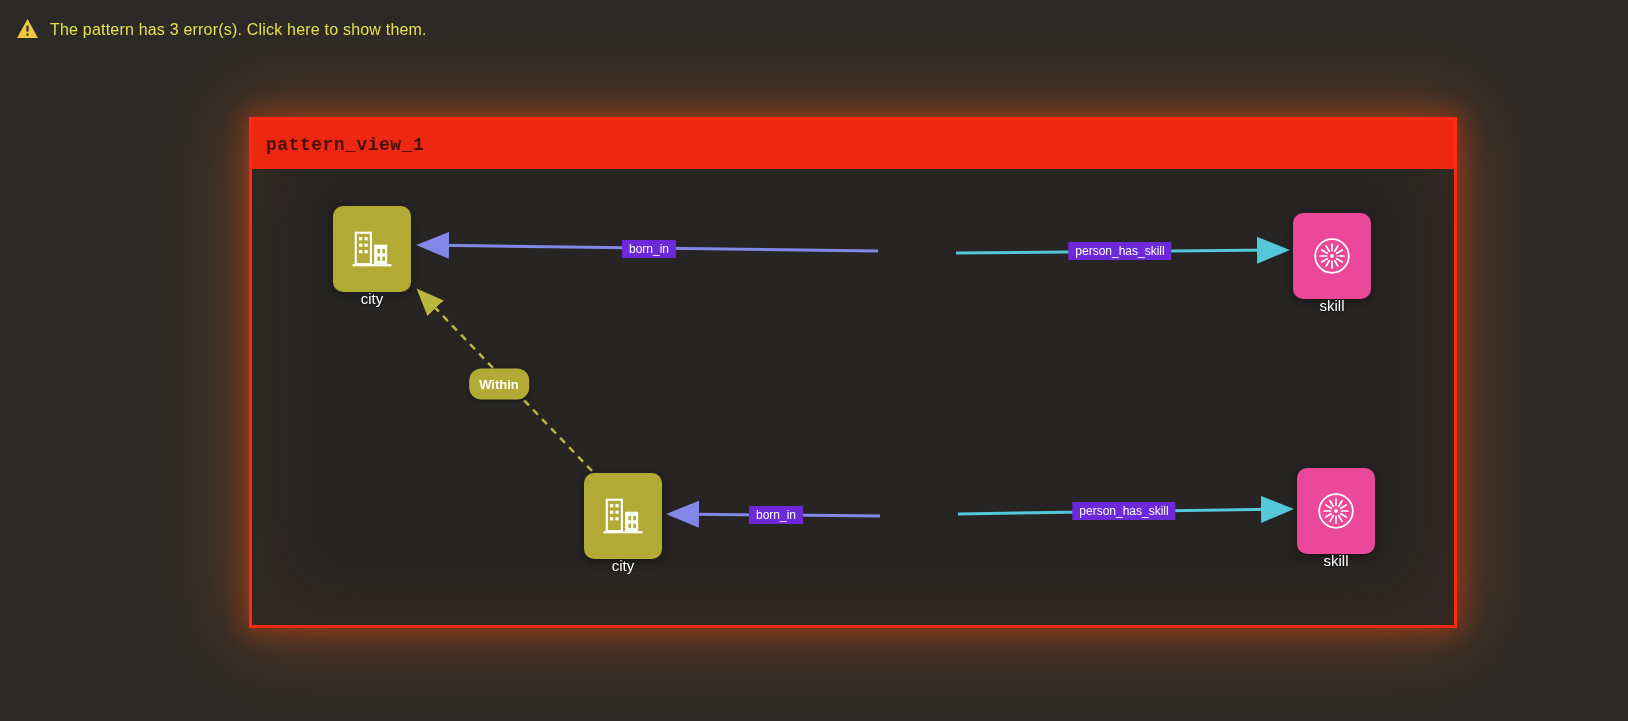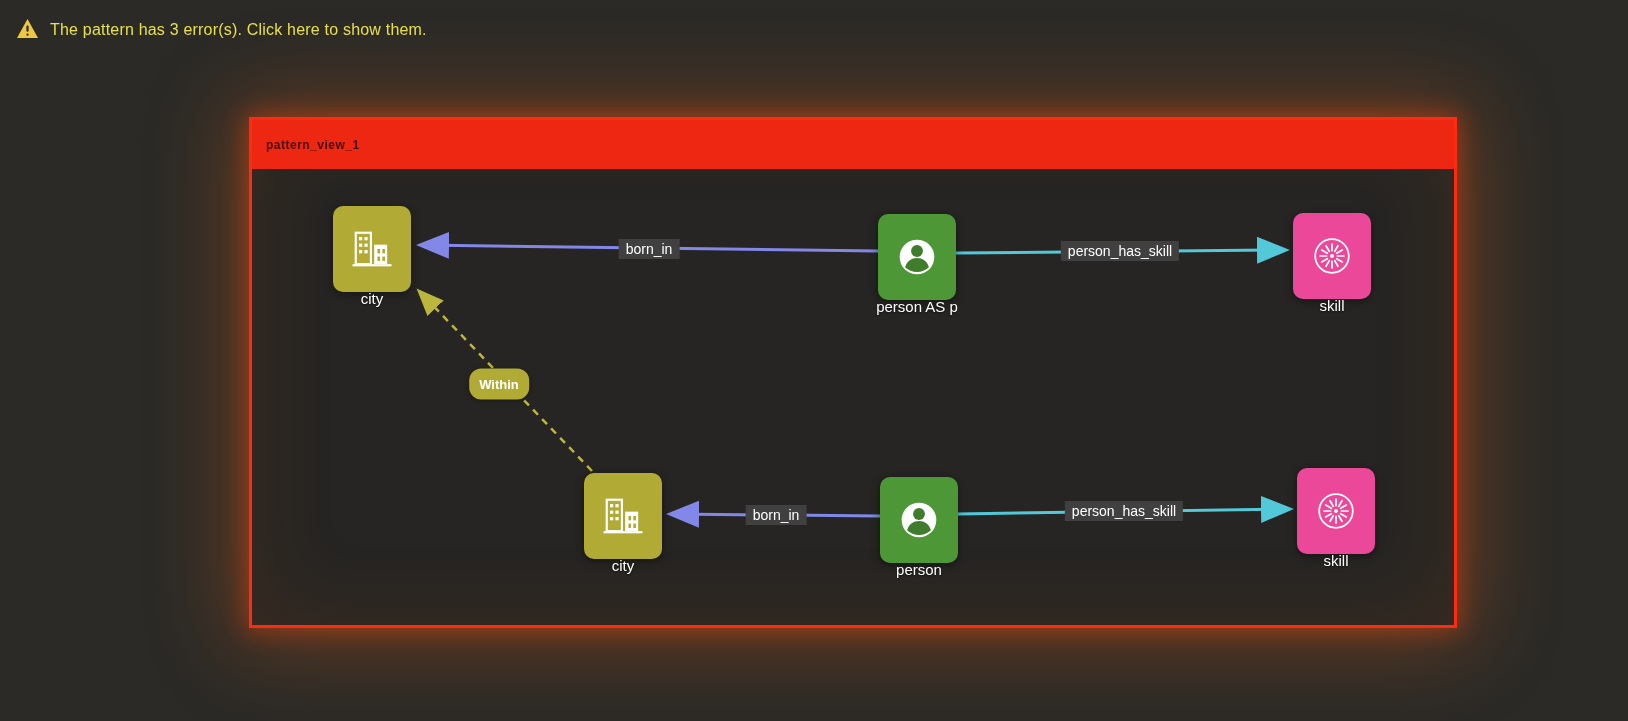--- a/index.html
+++ b/index.html
@@ -37,23 +37,23 @@
   }
   .panel-header {
     position: absolute; left: 0; top: 0; right: 0;
     height: 49px;
     background: #ee2712;
     display: flex; align-items: center;
     padding-left: 14px;
     cursor: pointer;
   }
   .panel-title {
-    font-family: Liberation Sans, sans-serif;
+    font-family: Liberation Mono, monospace;
     font-weight: bold;
-    font-size: 12px;
+    font-size: 18px;
     color: #46100a;
     letter-spacing: .5px;
   }
 
   .edges-layer {
     position: absolute; inset: 0;
     width: 1208px; height: 511px;
     pointer-events: none;
   }
 
@@ -76,23 +76,23 @@
     white-space: nowrap;
     color: #ffffff;
     font-size: 15px;
     text-shadow: 0 1px 2px rgba(0,0,0,.6);
   }
 
   
   .edge-label {
     position: absolute;
     transform: translate(-50%, -50%);
-    background: #404040;
+    background: #6d28d9;
     color: #fff;
-    font-size: 14px;
+    font-size: 12px;
     padding: 2px 7px;
     white-space: nowrap;
     cursor: pointer;
   }
   .edge-pill {
     position: absolute;
     transform: translate(-50%, -50%);
     background: #b1ab35;
     color: #fff;
     font-size: 13px;
@@ -160,28 +160,20 @@
         <rect x="29" y="24" width="2.5" height="4"></rect>
           <rect x="33.5" y="24" width="2.5" height="4"></rect>
         <rect x="29" y="31" width="2.5" height="4"></rect>
           <rect x="33.5" y="31" width="2.5" height="4"></rect>
       </g>
       <rect x="6" y="38" width="36" height="2" fill="#fff"></rect>
     </svg>
     <div class="node-label">city</div>
   </div>
 
-  <div class="node person" style="left:626px; top:94px;">
-    <svg class="node-icon" viewBox="0 0 48 48">
-      <circle cx="24" cy="24" r="16" fill="#fff"></circle>
-      <circle cx="24" cy="18.5" r="5.5" fill="#3f7d2c"></circle>
-      <path d="M13 33.5 c1.8-6 6-8.5 11-8.5 s9.2 2.5 11 8.5 a16 16 0 0 1 -22 0 z" fill="#3f7d2c"></path>
-    </svg>
-    <div class="node-label">person AS p</div>
-  </div>
 
   <div class="node skill" style="left:1041px; top:93px;">
     <svg class="node-icon" viewBox="0 0 48 48">
       <circle cx="24" cy="24" r="15.5" fill="none" stroke="#fff" stroke-width="1.6"></circle>
       <g stroke="#fff" stroke-width="1.6" stroke-linecap="round">
         <line x1="29" y1="24" x2="35" y2="24"></line>
           <line x1="28.3" y1="26.5" x2="33.5" y2="29.5"></line>
         <line x1="26.5" y1="28.3" x2="29.5" y2="33.5"></line>
           <line x1="24" y1="29" x2="24" y2="35"></line>
         <line x1="21.5" y1="28.3" x2="18.5" y2="33.5"></line>
@@ -216,28 +208,20 @@
         <rect x="29" y="24" width="2.5" height="4"></rect>
           <rect x="33.5" y="24" width="2.5" height="4"></rect>
         <rect x="29" y="31" width="2.5" height="4"></rect>
           <rect x="33.5" y="31" width="2.5" height="4"></rect>
       </g>
       <rect x="6" y="38" width="36" height="2" fill="#fff"></rect>
     </svg>
     <div class="node-label">city</div>
   </div>
 
-  <div class="node person" style="left:628px; top:357px;">
-    <svg class="node-icon" viewBox="0 0 48 48">
-      <circle cx="24" cy="24" r="16" fill="#fff"></circle>
-      <circle cx="24" cy="18.5" r="5.5" fill="#3f7d2c"></circle>
-      <path d="M13 33.5 c1.8-6 6-8.5 11-8.5 s9.2 2.5 11 8.5 a16 16 0 0 1 -22 0 z" fill="#3f7d2c"></path>
-    </svg>
-    <div class="node-label">person</div>
-  </div>
 
   <div class="node skill" style="left:1045px; top:348px;">
     <svg class="node-icon" viewBox="0 0 48 48">
       <circle cx="24" cy="24" r="15.5" fill="none" stroke="#fff" stroke-width="1.6"></circle>
       <g stroke="#fff" stroke-width="1.6" stroke-linecap="round">
         <line x1="29" y1="24" x2="35" y2="24"></line>
           <line x1="28.3" y1="26.5" x2="33.5" y2="29.5"></line>
         <line x1="26.5" y1="28.3" x2="29.5" y2="33.5"></line>
           <line x1="24" y1="29" x2="24" y2="35"></line>
         <line x1="21.5" y1="28.3" x2="18.5" y2="33.5"></line>

